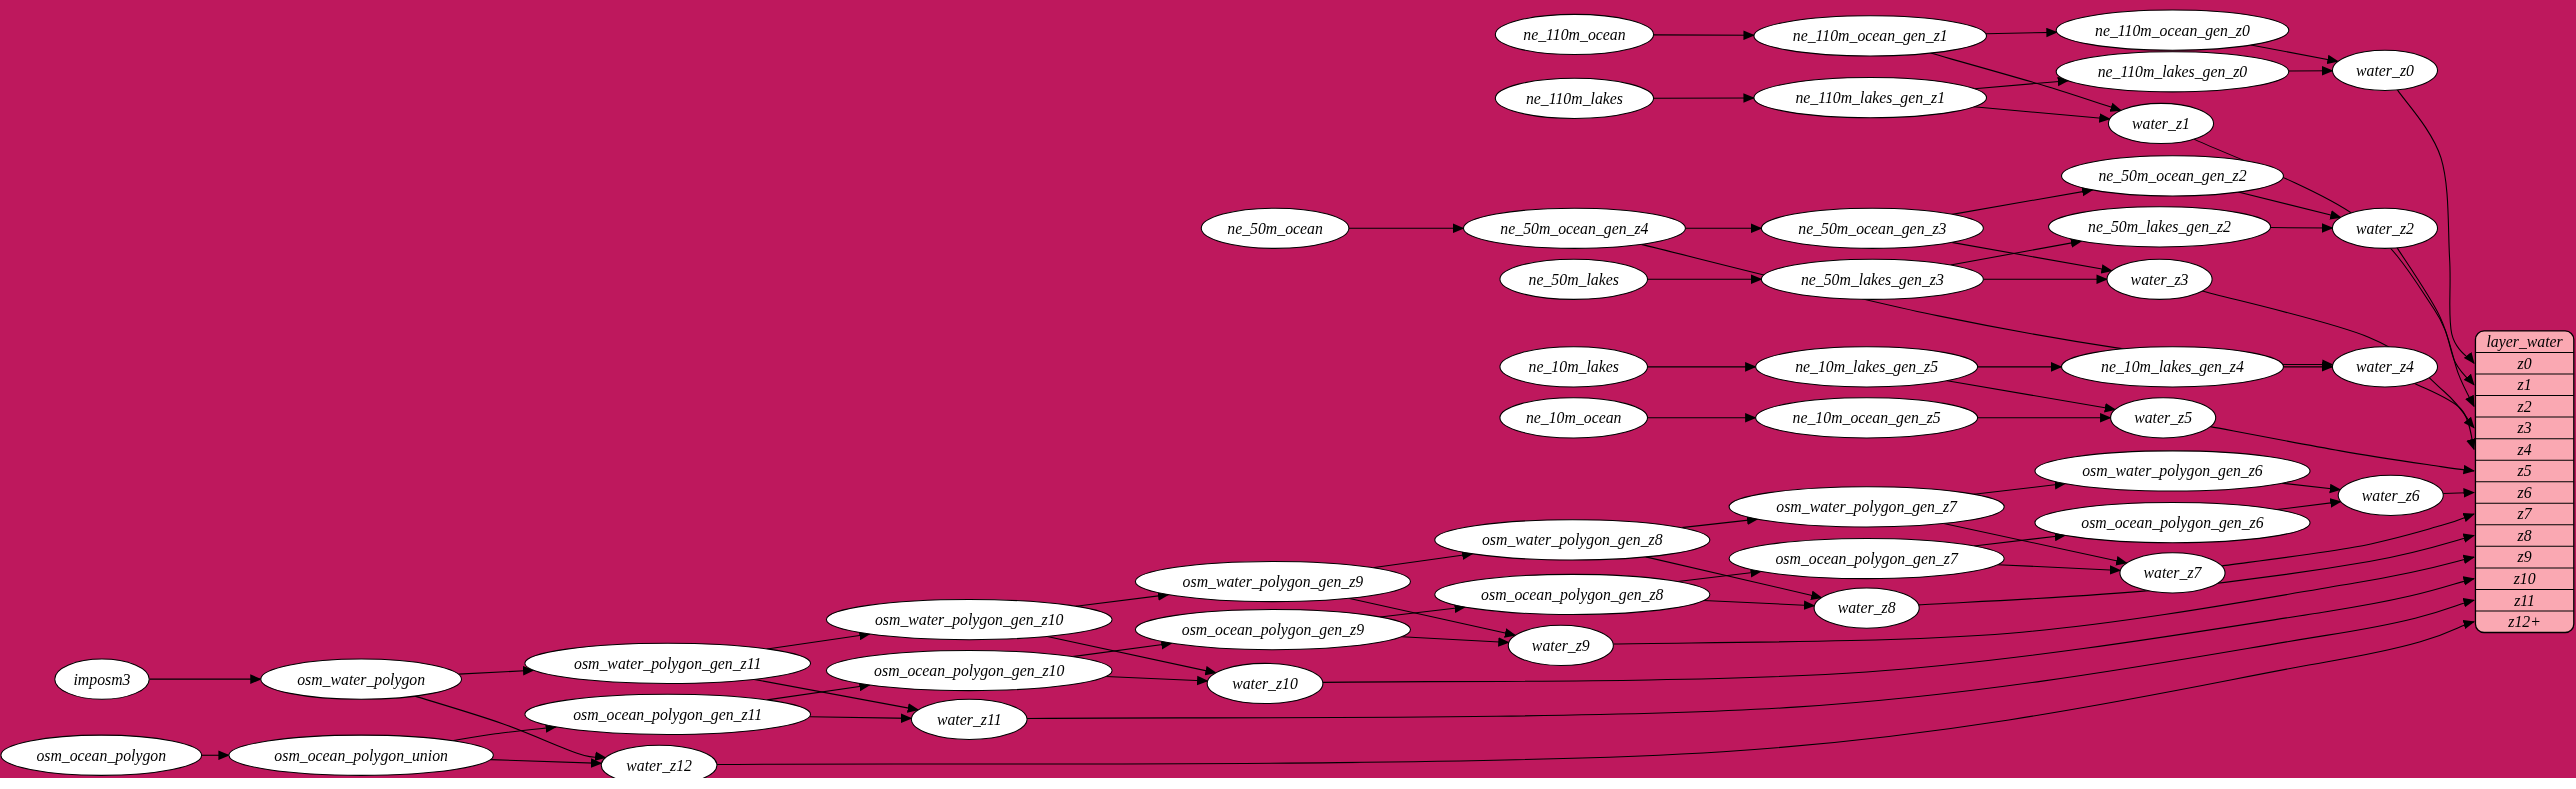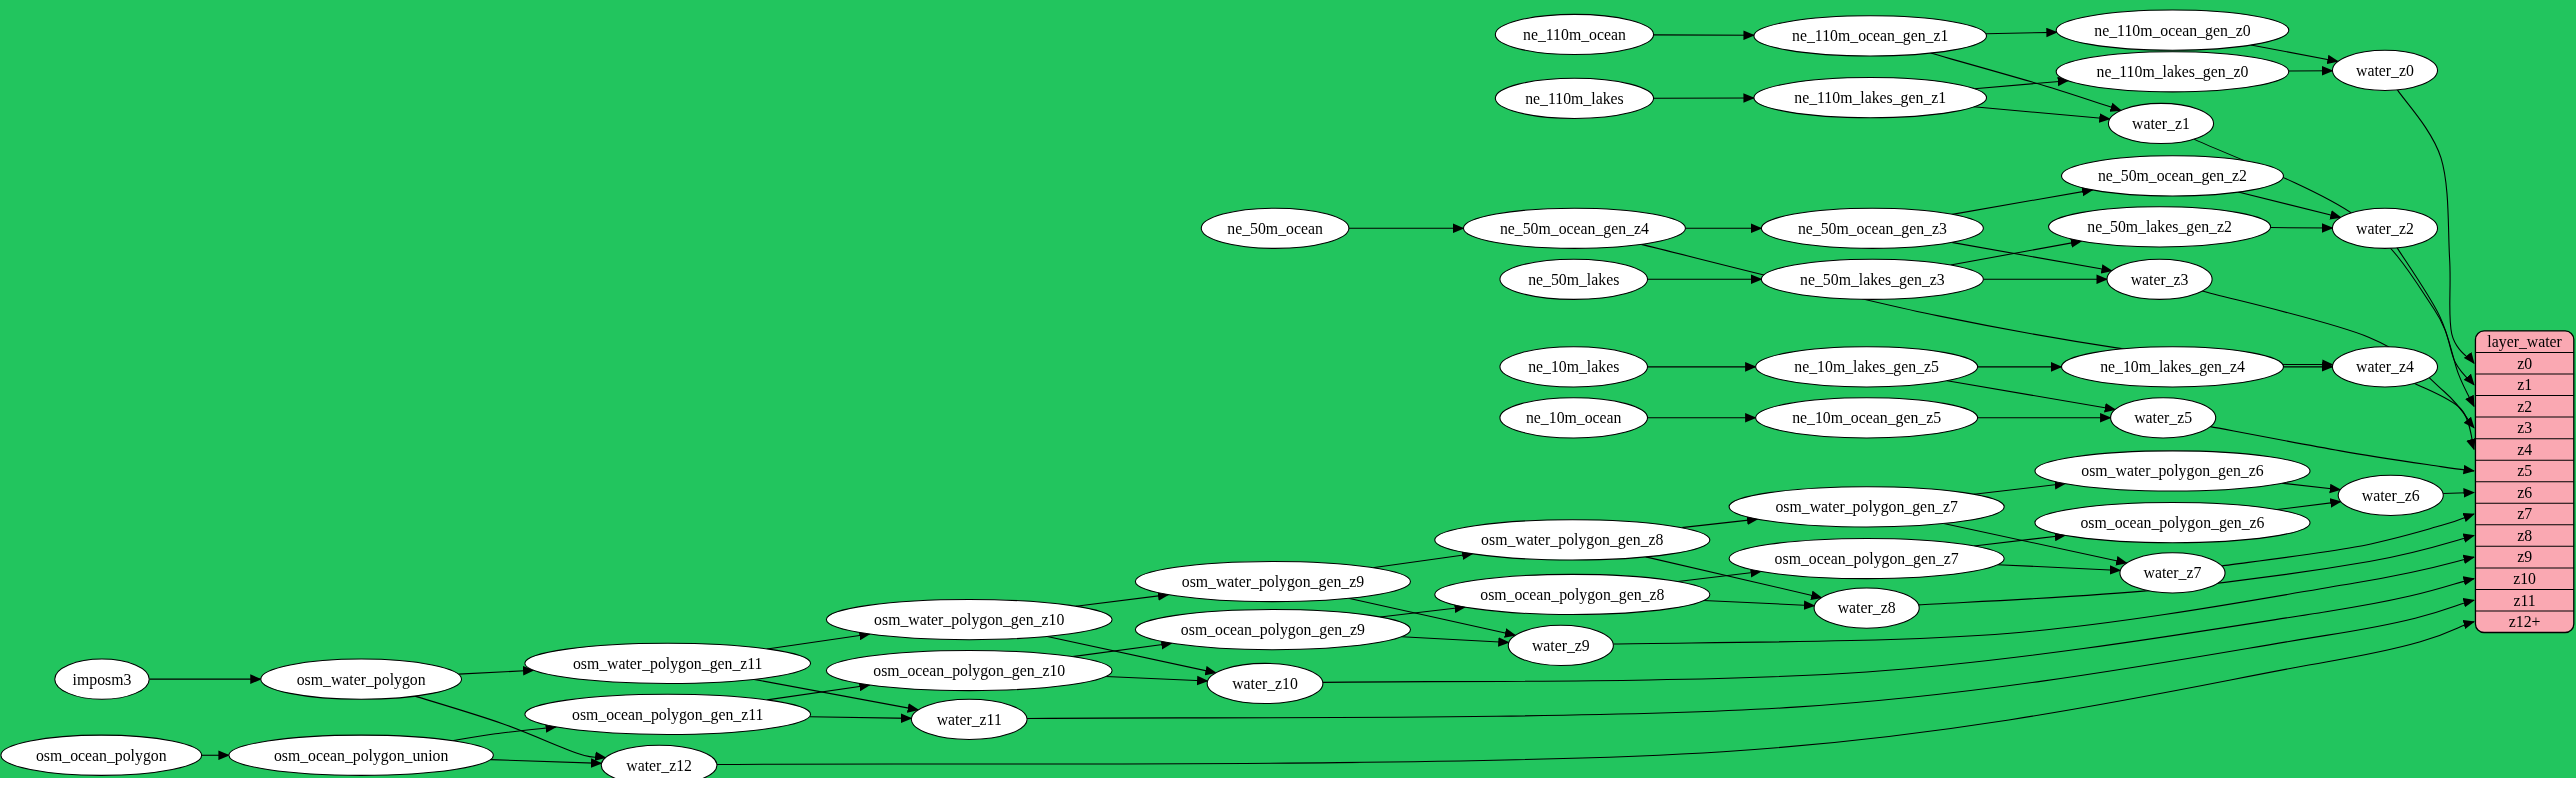--- a/index.html
+++ b/index.html
@@ -1,16 +1,16 @@
 <!DOCTYPE html>
 <html style="font-size:11.5px"><head>
 <meta charset="utf-8">
 <style>
   html, body { margin: 0; padding: 0; background: #ffffff; }
-  #stage { position: relative; width: 2576px; height: 778px; background: #22c55e; overflow: hidden; }
+  #stage { position: relative; width: 2576px; height: 778px; background: #be185d; overflow: hidden; font-style: italic; }
   svg { display: block; }
   text {
     font-family: "Liberation Serif", "DejaVu Serif", serif;
     fill: #000000;
   }
 </style>
 </head>
 <body>
 
 <div id="stage">

